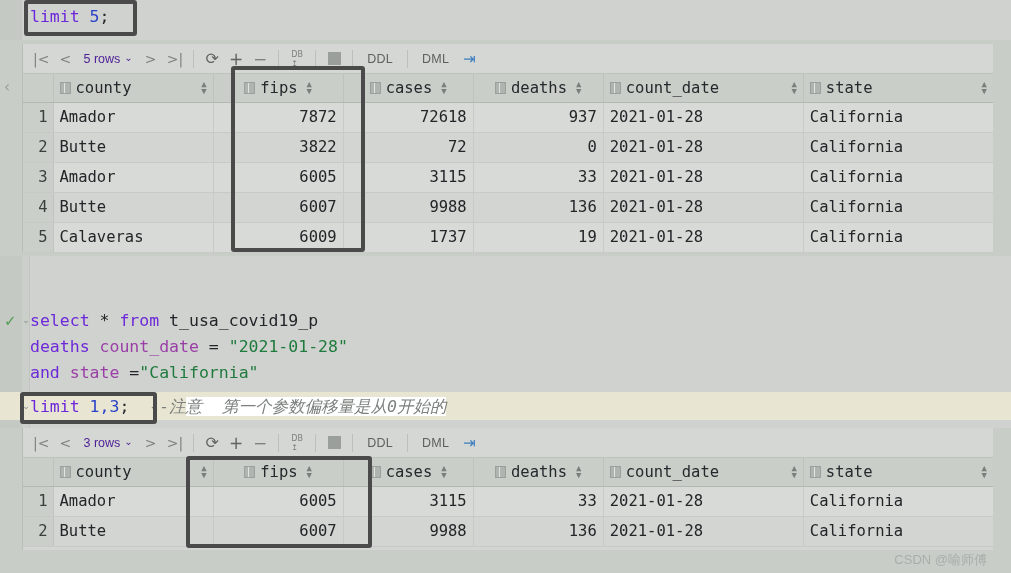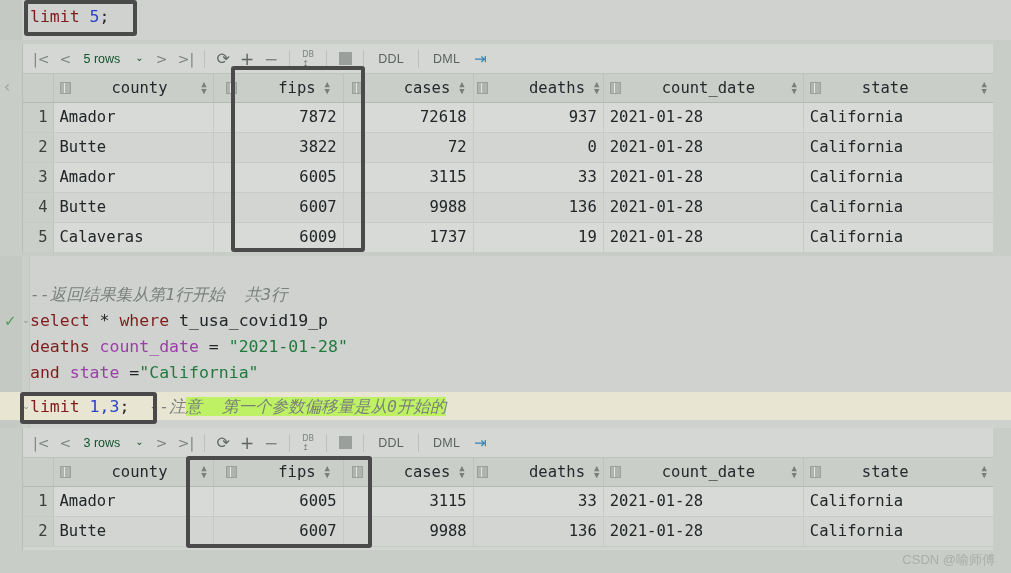--- a/index.html
+++ b/index.html
@@ -21,27 +21,27 @@
     position: absolute;
     background: #cfd2ce;
   }
   .code-line {
     font-family: "DejaVu Sans Mono", monospace;
     font-size: 16.5px;
     line-height: 26px;
     white-space: pre;
     color: #2b2b2b;
   }
-  .kw      { color: #7f1d1d; }
+  .kw      { color: #6d28d9; }
   .col     { color: #9b3ea8; }
   .str     { color: #1f7a3d; }
   .num     { color: #2b43c8; }
   .plain   { color: #22262a; }
   .cmt     { color: #7b807d; font-style: italic; }
-  .sel     { background: #bef264; }
+  .sel     { background: #ffffff; }
 
   
   #top-code {
     left: 0; top: 0; width: 1011px; height: 40px;
     background: #cfd2ce;
   }
   #top-code .gutter-strip {
     position: absolute; left: 0; top: 0; width: 22px; height: 40px;
     background: #c5c9c4;
   }
@@ -78,22 +78,22 @@
   }
   .tb-btn {
     min-width: 24px; height: 24px;
     display: flex; align-items: center; justify-content: center;
     color: #7e837f;
     font-size: 14px;
     font-family: "DejaVu Sans", sans-serif;
     padding: 0 4px;
   }
   .tb-rows {
-    display: flex; align-items: flex-start; gap: 15px;
-    padding: 0 6px; color: #14532d; font-size: 12.5px;
+    display: flex; align-items: flex-start; gap: 4px;
+    padding: 0 6px; color: #4c1d95; font-size: 12.5px;
     font-family: "Liberation Sans", sans-serif;
   }
   .tb-sep {
     width: 1px; height: 18px; background: #bcc0bb; margin: 0 6px;
   }
   .tb-text {
     padding: 0 8px; color: #5d625e; font-size: 12.5px;
     font-family: "Liberation Sans", sans-serif; letter-spacing: .3px;
   }
   .tb-stop {
@@ -115,21 +115,21 @@
     height: 28px;
     font-weight: normal;
     color: #26292c;
     padding: 0 6px;
     text-align: left;
     font-size: 15.5px;
   }
   .th-inner {
     display: flex; align-items: center; gap: 5px; width: 100%;
   }
-  .th-label { flex: 0 0 auto; margin-left: 36px; }
+  .th-label { flex: 0 0 auto; }
   .th-sort  { margin-left: auto; color: #7a7f7b; font-size: 11px; line-height: 1; }
   .th-sort.tight { margin-left: 4px; }
   .col-icon {
     width: 11px; height: 12px; flex: 0 0 auto;
     background: #b0b4af;
     border: 1px solid #9aa09b;
     position: relative;
   }
   .col-icon::after {
     content: ""; position: absolute; left: 3px; top: 0; bottom: 0;
@@ -219,21 +219,21 @@
 
   
   .rail-chevron {
     position: absolute; left: 4px;
     color: #9aa09b; font-size: 15px;
     font-family: "DejaVu Sans", sans-serif;
   }
 
   
   #watermark {
-    position: absolute; right: 16px; bottom: 4px;
+    position: absolute; right: 24px; bottom: 4px;
     color: #a9aeaa;
     font-size: 13px;
     font-family: "Liberation Sans", sans-serif;
   }
 
   
   #bottom-strip {
     position: absolute; left: 0; bottom: 0; width: 1011px; height: 23px;
     background: #c9cdc8;
   }
@@ -384,23 +384,22 @@
   <div class="editor-pane" id="mid-code">
     <div class="gutter-strip"></div>
     <div class="fold-rail"></div>
   </div>
 
   <div class="cur-line-hl"></div>
   <div class="check-icon">✓</div>
   <div class="fold-arrow" style="top:314px;">⌄</div>
   <div class="fold-arrow" style="top:400px;">⌄</div>
 
-  <div class="code-line code-row" style="top:282px;"><span class="cmt">--返回结果集从第1行开始  共3行</span></div>
-
-  <div class="code-line code-row" style="top:308px;"><span class="kw">select</span><span class="plain"> </span><span class="plain">*</span><span class="plain"> </span><span class="kw">where</span><span class="plain"> </span><span class="plain">t_usa_covid19_p</span></div>
+
+  <div class="code-line code-row" style="top:308px;"><span class="kw">select</span><span class="plain"> </span><span class="plain">*</span><span class="plain"> </span><span class="kw">from</span><span class="plain"> </span><span class="plain">t_usa_covid19_p</span></div>
 
   <div class="code-line code-row" style="top:334px;"><span class="kw">deaths</span><span class="plain"> </span><span class="col">count_date</span><span class="plain"> </span><span class="plain">=</span><span class="plain"> </span><span class="str">"2021-01-28"</span></div>
 
   <div class="code-line code-row" style="top:360px;"><span class="kw">and</span><span class="plain"> </span><span class="col">state</span><span class="plain"> </span><span class="plain">=</span><span class="str">"California"</span></div>
 
   <div class="code-line code-row" style="top:394px;"><span class="kw">limit</span><span class="plain"> </span><span class="num">1,3</span><span class="plain">;</span><span class="plain">  </span><span class="cmt">--注</span><span class="cmt sel">意  第一个参数偏移量是从0开始的</span></div>
 
   <div class="hl-box" id="box-limit23"></div>
 
   <div id="grid2">

